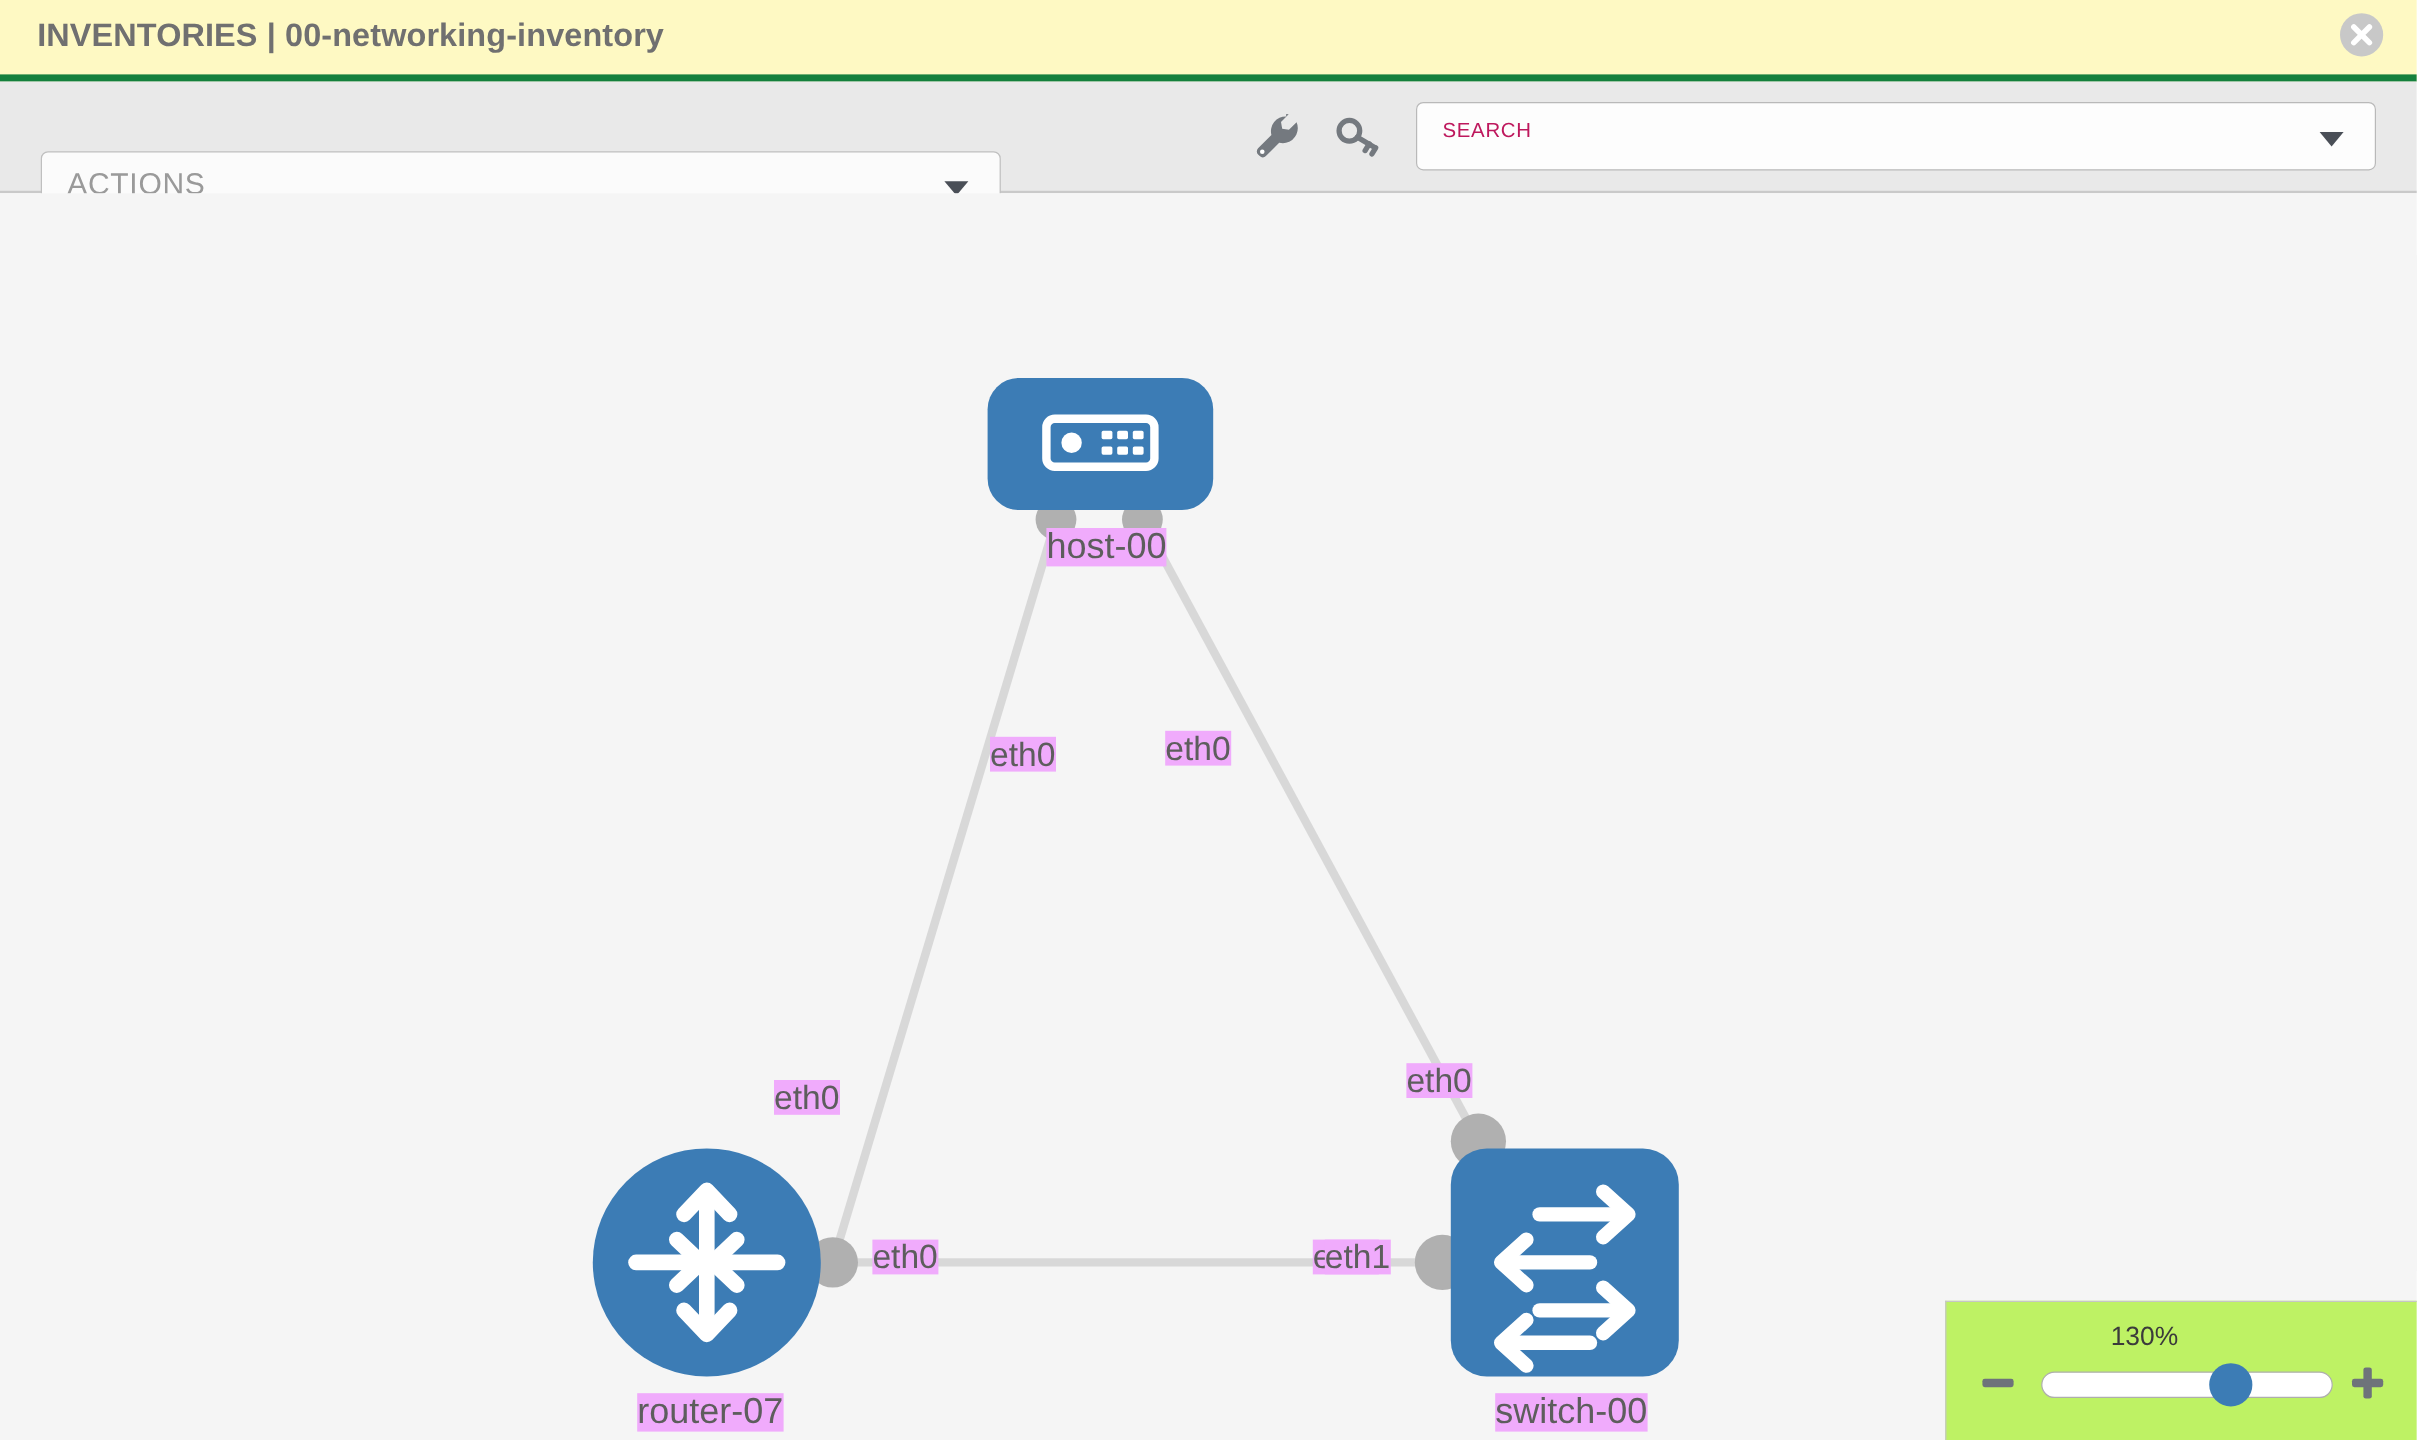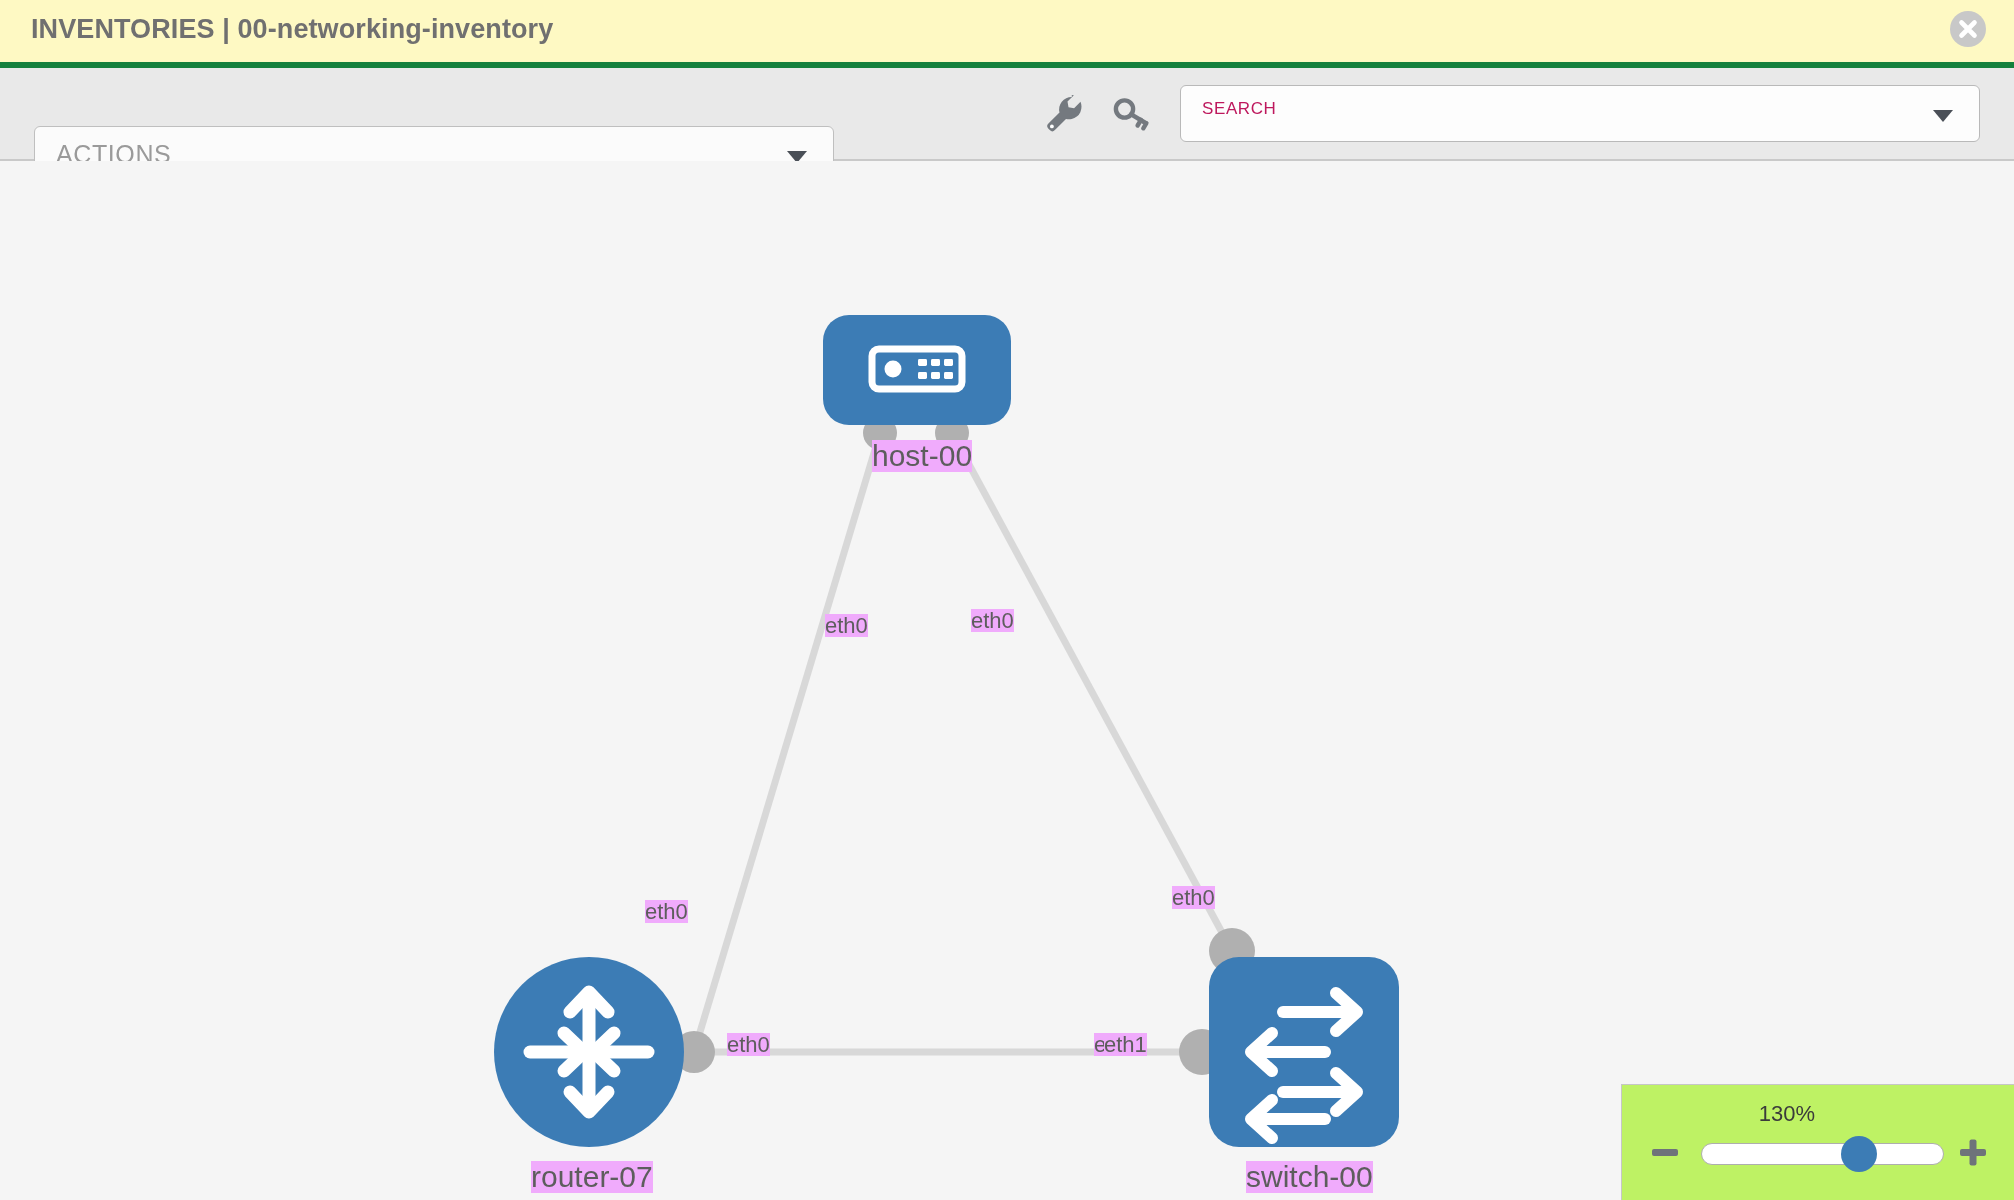--- a/index.html
+++ b/index.html
@@ -118,21 +118,21 @@
     position: absolute;
     font-family: "Liberation Sans", sans-serif;
     color: #5d5d5d;
     background: #f0abfc;
     white-space: nowrap;
     line-height: 1.05;
     pointer-events: auto;
     cursor: default;
   }
   .name-label { font-size: 30px; }
-  .iface-label { font-size: 22px; }
+  .iface-label { font-size: 28px; }
 
   
   .zoom-panel {
     position: absolute;
     left: 1621px; top: 1084px;
     width: 393px; height: 116px;
     background: #bef264;
     border-top: 1px solid #c6c6c6;
     border-left: 1px solid #c6c6c6;
   }

